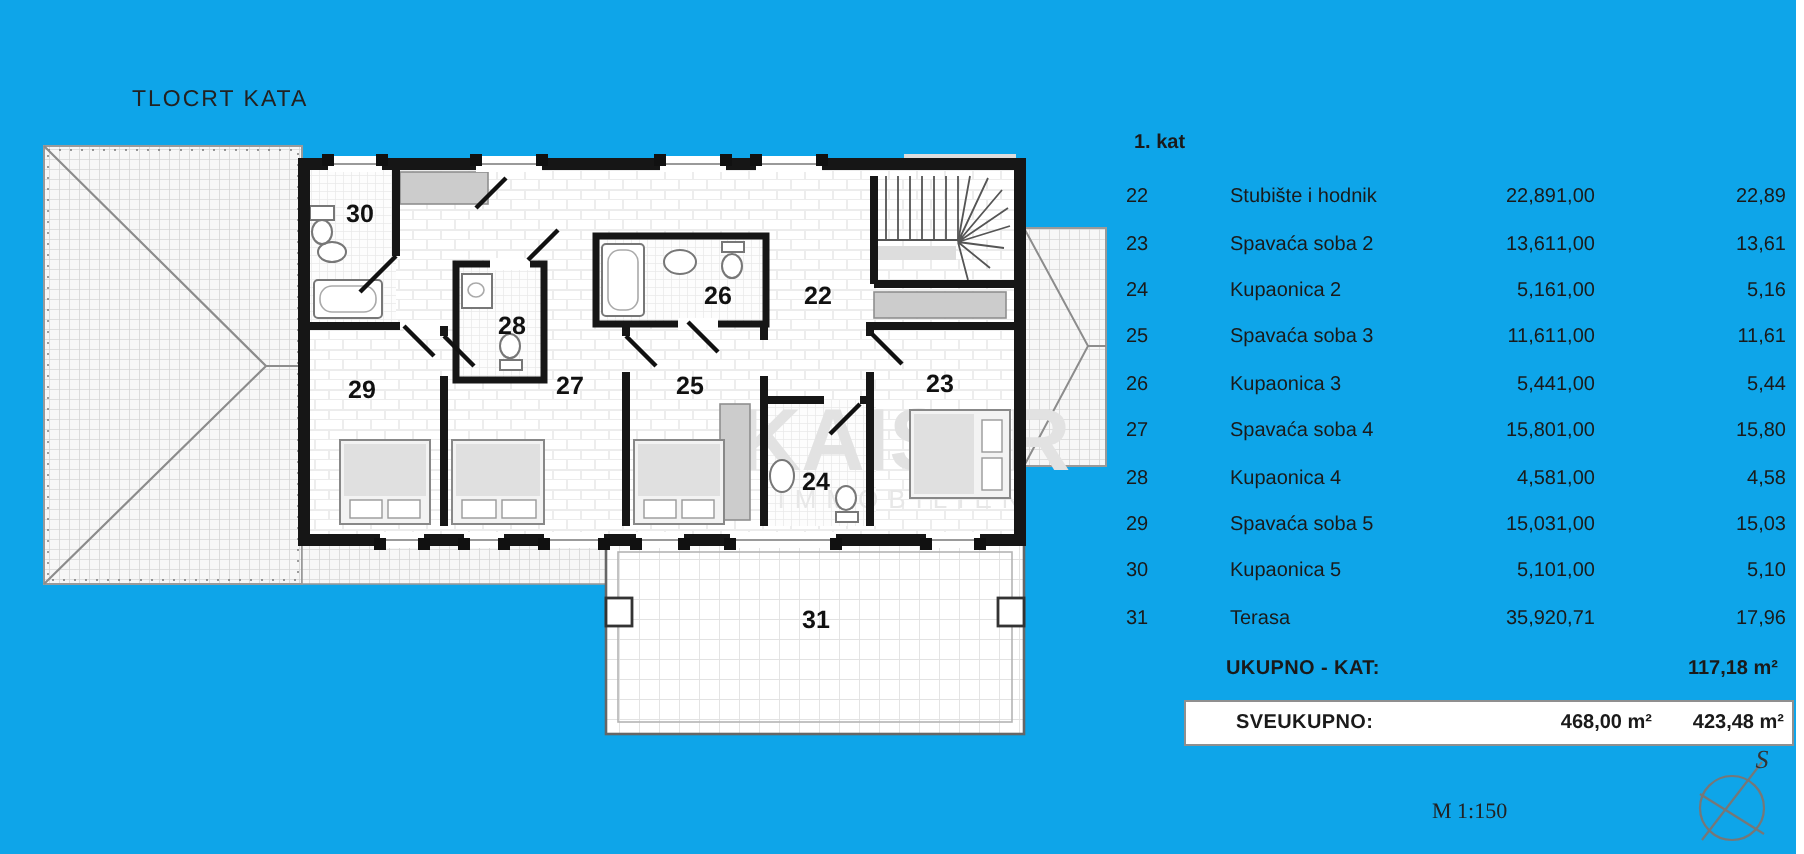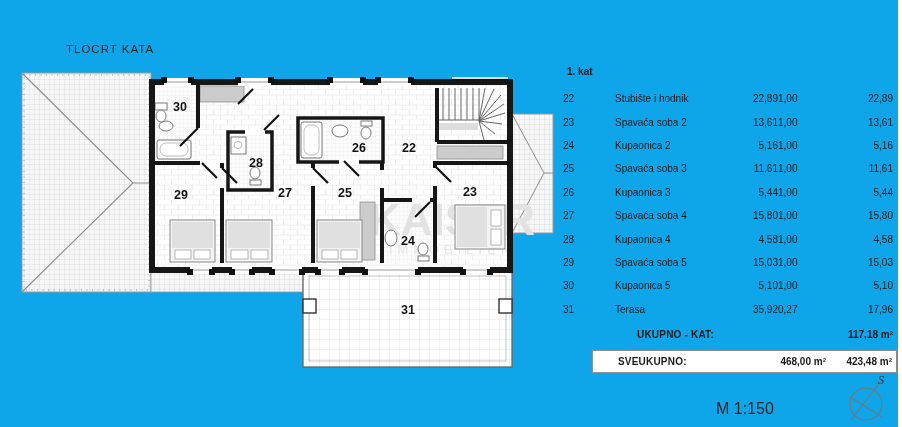--- a/index.html
+++ b/index.html
@@ -10,30 +10,30 @@
   .panel{position:absolute;left:563px;top:62px;width:330px;height:320px;font-size:10px;}
   .floor-label{position:absolute;top:4px;left:4px;font-weight:700;font-size:10px;}
   .rows{position:absolute;top:25px;left:0;right:0;}
   .t-row{display:flex;height:23.4px;align-items:center;}
   .c-num{width:52px;}
   .c-name{flex:1;}
   .c-area{width:62px;text-align:right;}
   .c-coef{width:37px;text-align:left;}
   .c-total{width:78px;text-align:right;}
   .subtotal-row{position:absolute;top:261px;left:0;right:0;height:23px;display:flex;align-items:center;font-weight:700;}
-  .sub-label{margin-left:74px;width:110px;letter-spacing:.2px;}
+  .sub-label{margin-left:50px;width:110px;letter-spacing:.2px;}
   .sub-v1{width:98px;text-align:right;margin-top:46px;}
   .sub-v2{width:68px;text-align:right;}
   .grand-box{position:absolute;top:288px;left:29px;width:303px;height:21px;border:1px solid #8f8f8f;
              display:flex;align-items:center;font-weight:700;background:#fff;}
   .g-label{margin-left:25px;width:110px;letter-spacing:.2px;}
   .g-v1{width:98px;text-align:right;}
   .g-v2{width:66px;text-align:right;}
   
-  .scale{position:absolute;left:716px;top:400px;font-size:16px;color:#222;}
+  .scale{position:absolute;left:716px;top:400px;font-size:11px;color:#222;font-family:Liberation Serif, serif;}
   .compass{position:absolute;left:843px;top:371px;width:57px;height:54px;}
   .compass-s{font-family:"Liberation Serif",serif;font-style:italic;font-size:13px;fill:#333;}
 </style>
 </head>
 <body>
 
 <div class="canvas">
 
   <svg class="plan-svg" width="560" height="427" viewBox="0 0 560 427">
     <defs>
@@ -347,21 +347,21 @@
       <span class="c-name">Kupaonica 5</span>
       <span class="c-area">5,10</span>
       <span class="c-coef">1,00</span>
       <span class="c-total">5,10</span>
     </div>
 
     <div class="t-row">
       <span class="c-num">31</span>
       <span class="c-name">Terasa</span>
       <span class="c-area">35,92</span>
-      <span class="c-coef">0,27</span>
+      <span class="c-coef">0,71</span>
       <span class="c-total">17,96</span>
     </div>
   </div>
 
     <div class="subtotal-row">
       <span class="sub-label">UKUPNO - KAT:</span>
       <span class="sub-v1">135,14 m²</span>
       <span class="sub-v2">117,18 m²</span>
     </div>
 

